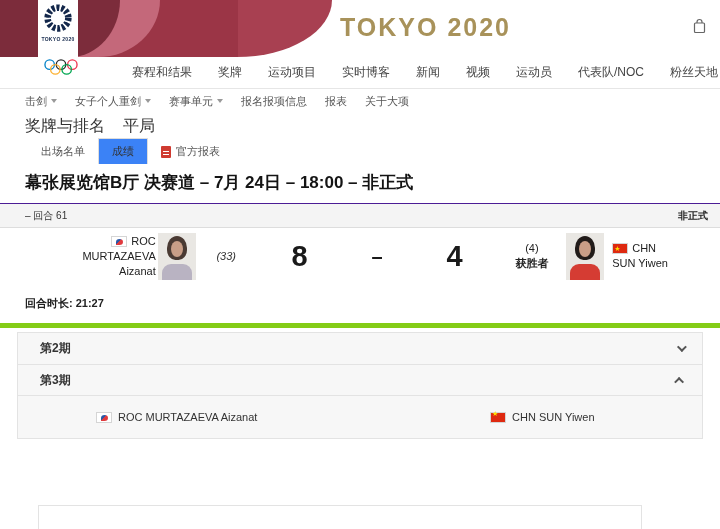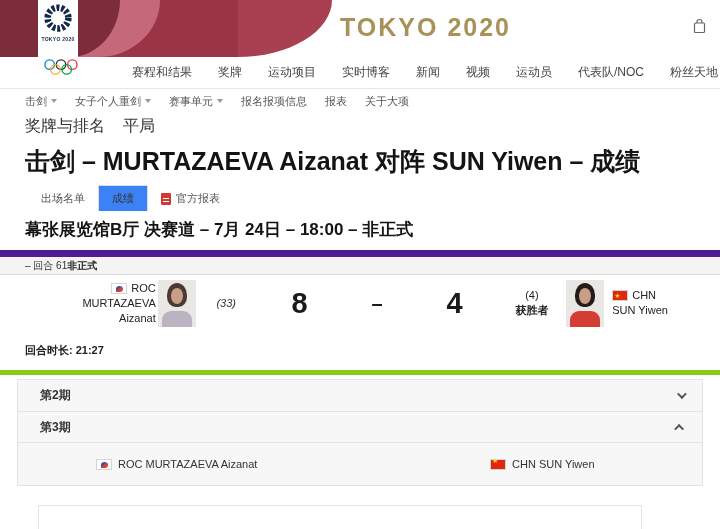--- a/index.html
+++ b/index.html
@@ -39,22 +39,22 @@
   .tabs { display:flex; align-items:flex-end; padding-left:28px; height:25px; }
   .tab { padding:5px 13px; font-size:11px; color:#555; cursor:pointer; display:flex; align-items:center; gap:5px; }
   .tab.active { background:#3b82f6; border:1px solid #ddd; border-bottom:none; color:#333; }
   .doc-icon { display:inline-block; width:10px; height:12px; background:#cf3b31; border-radius:1px;
     background-image:linear-gradient(#fff 0 0),linear-gradient(#fff 0 0);
     background-size:6px 1px,6px 1px; background-position:2px 5px,2px 8px; background-repeat:no-repeat; }
 
   .venue { padding:7px 25px 9px 25px; font-size:17px; font-weight:bold; color:#141414; white-space:nowrap; }
 
   
-  .roundbar { display:flex; align-items:center; height:25px;
-    background:#f4f4f4; border-top:7px solid #4c1d95; border-bottom:1px solid #ddd; padding:0 12px 0 25px; }
+  .roundbar { display:flex; justify-content:space-between; align-items:center; height:25px;
+    background:#f4f4f4; border-top:1px solid #4c1d95; border-bottom:1px solid #ddd; padding:0 12px 0 25px; }
   .roundbar .rb-left { font-size:10px; color:#333; }
   .roundbar .rb-right { font-size:10px; font-weight:bold; color:#222; }
 
   
   .scorerow { display:flex; align-items:center; height:56px; background:#fff; }
   .nameblock { width:110px; font-size:11px; color:#222; line-height:15px; }
   .nameblock.left { text-align:right; margin-left:48px; }
   .nameblock.right { text-align:left; }
   .nocline { display:flex; align-items:center; gap:4px; }
   .nameblock.left .nocline { justify-content:flex-end; }
@@ -177,21 +177,20 @@
     <span class="sub-item">
       <span>关于大项</span>
     </span>
   </div>
 
   <div class="subnav2">
     <span class="sub-item">奖牌与排名</span>
     <span class="sub-item">平局</span>
   </div>
 
-  <div class="page-title">击剑 – MURTAZAEVA Aizanat 对阵 SUN Yiwen – 成绩</div>
 
   <div class="tabs">
     <span class="tab">出场名单</span>
     <span class="tab active">成绩</span>
     <span class="tab">
       <span class="doc-icon"></span>
       <span>官方报表</span>
     </span>
   </div>
 

